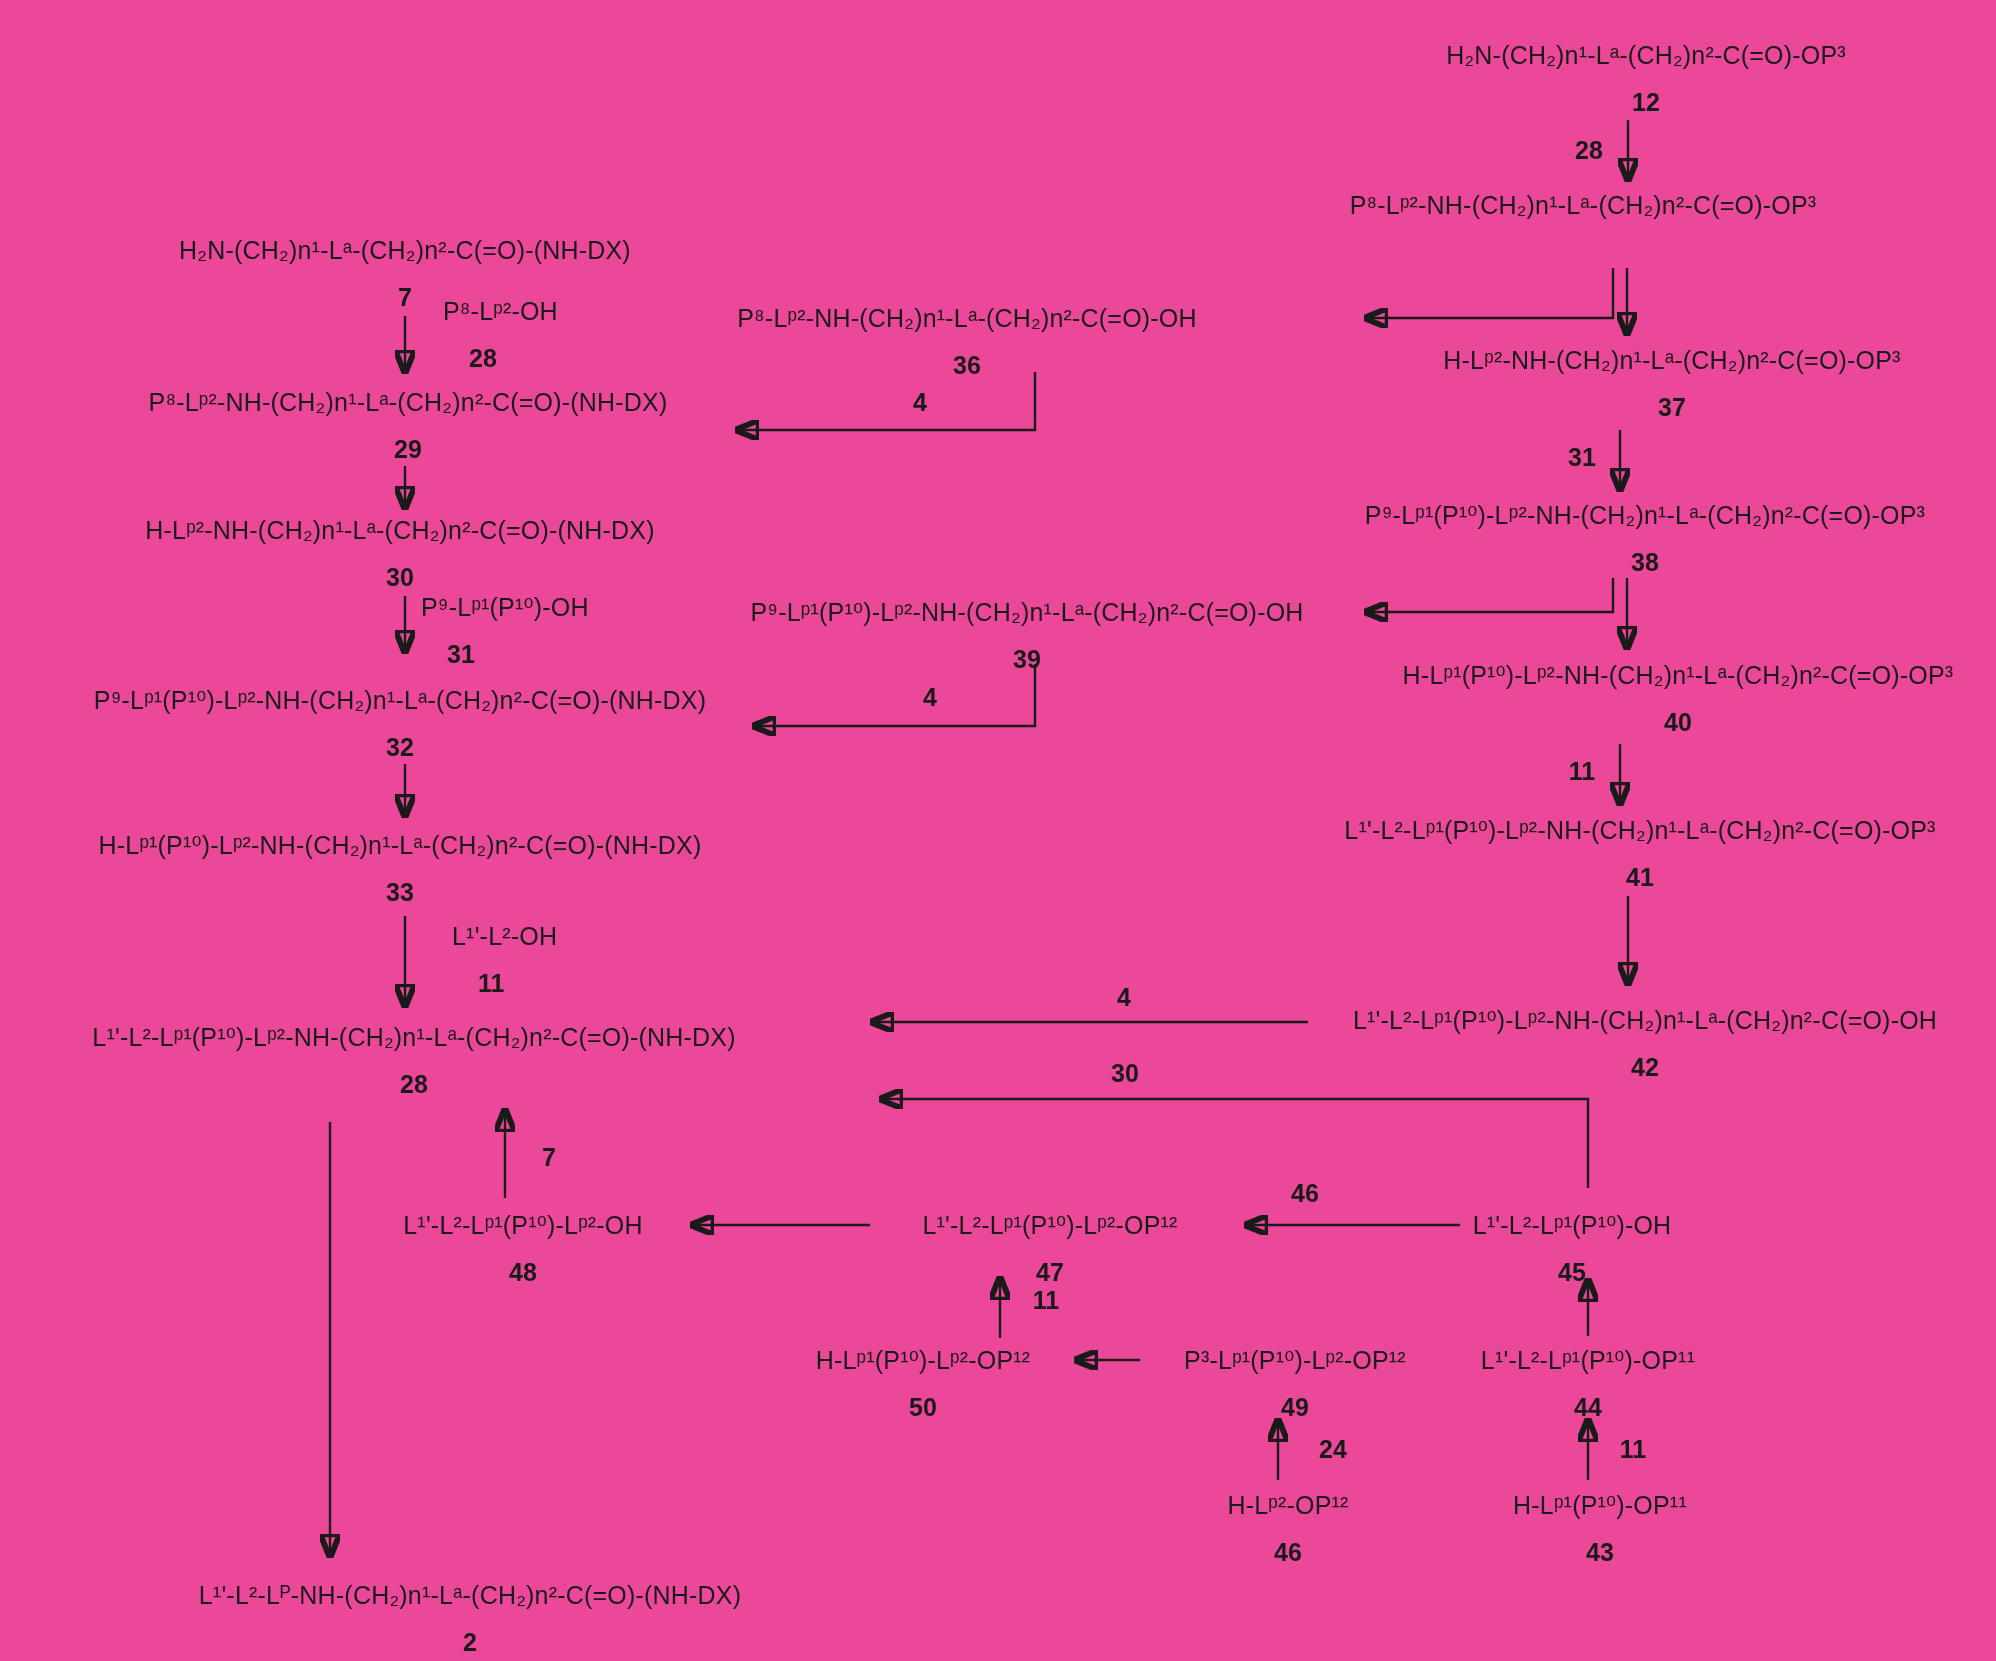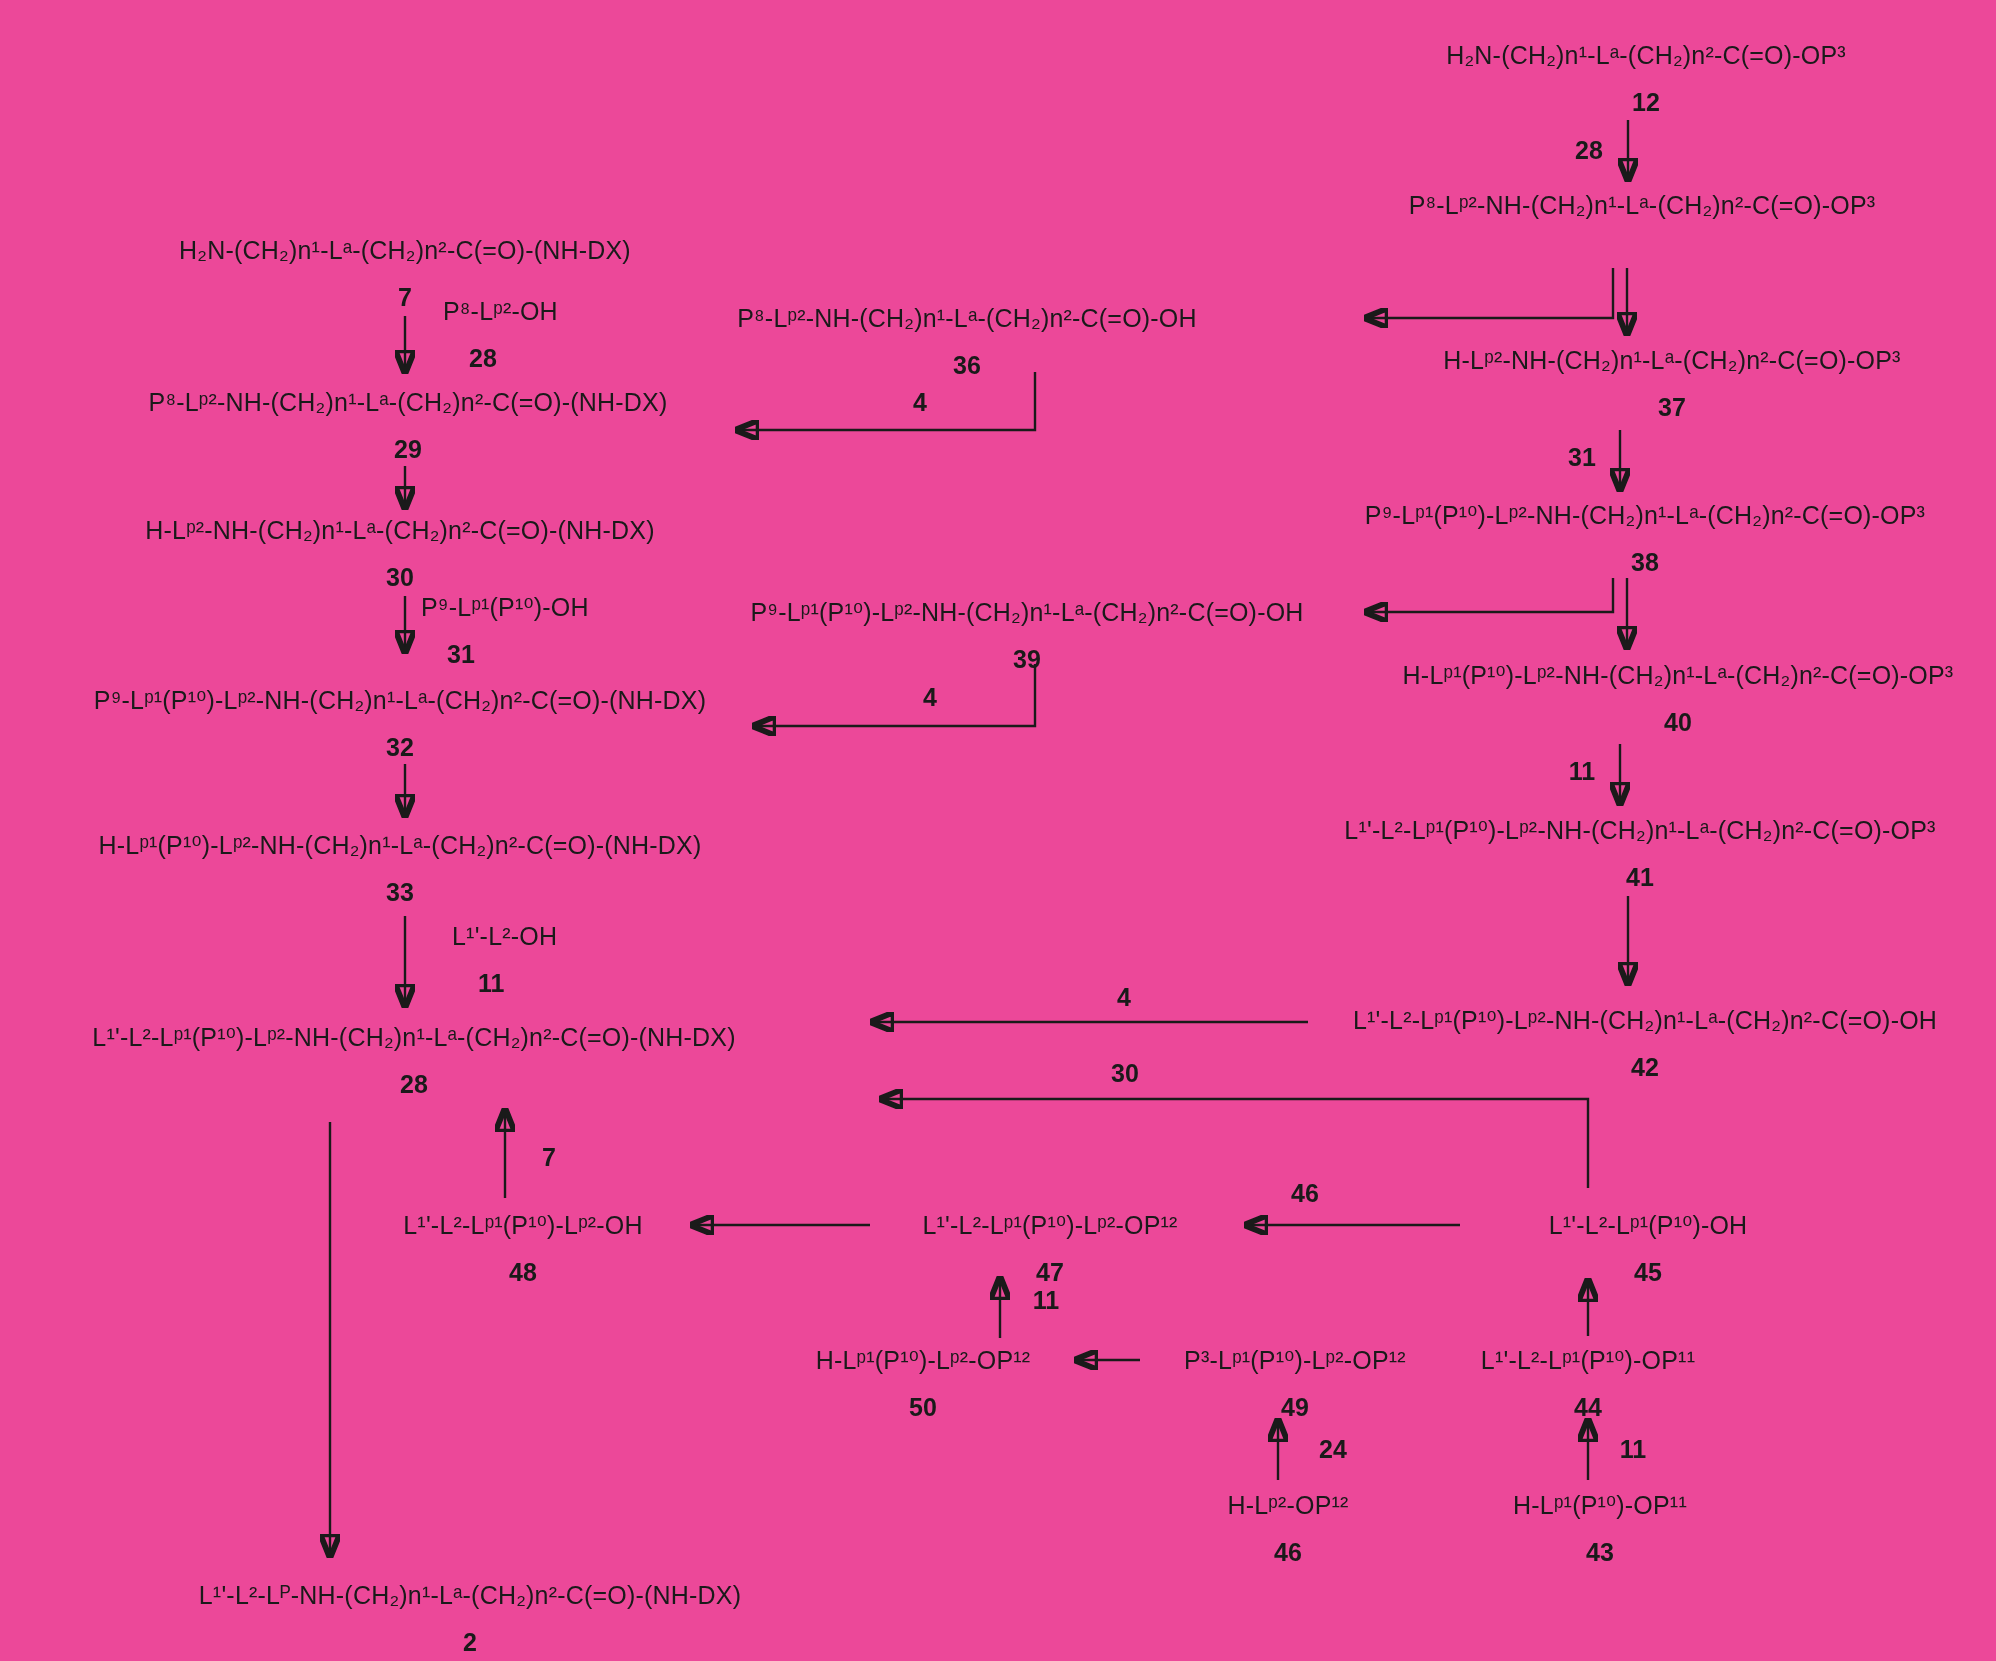--- a/index.html
+++ b/index.html
@@ -57,21 +57,21 @@
     <path marker-end="url(#ah)" d="M1140,1360 L1076,1360"></path>
     <path marker-end="url(#ah)" d="M1278,1480 L1278,1420"></path>
     <path marker-end="url(#ah)" d="M1588,1336 L1588,1280"></path>
     <path marker-end="url(#ah)" d="M1588,1480 L1588,1420"></path>
   </svg>
 
   <div class="compound" style="left:1646px;top:39px">
     <div class="formula">H₂N-(CH₂)n¹-Lᵃ-(CH₂)n²-C(=O)-OP³</div>
     <div class="num">12</div>
   </div>
-  <div class="compound" style="left:1642px;top:189px">
+  <div class="compound" style="left:1583px;top:189px">
     <div class="formula">P⁸-Lᵖ²-NH-(CH₂)n¹-Lᵃ-(CH₂)n²-C(=O)-OP³</div>
   </div>
   <div class="compound" style="left:1672px;top:344px">
     <div class="formula">H-Lᵖ²-NH-(CH₂)n¹-Lᵃ-(CH₂)n²-C(=O)-OP³</div>
     <div class="num">37</div>
   </div>
   <div class="compound" style="left:1645px;top:499px">
     <div class="formula">P⁹-Lᵖ¹(P¹⁰)-Lᵖ²-NH-(CH₂)n¹-Lᵃ-(CH₂)n²-C(=O)-OP³</div>
     <div class="num">38</div>
   </div>
@@ -127,21 +127,21 @@
   </div>
 
   <div class="compound" style="left:523px;top:1209px">
     <div class="formula">L¹'-L²-Lᵖ¹(P¹⁰)-Lᵖ²-OH</div>
     <div class="num">48</div>
   </div>
   <div class="compound" style="left:1050px;top:1209px">
     <div class="formula">L¹'-L²-Lᵖ¹(P¹⁰)-Lᵖ²-OP¹²</div>
     <div class="num">47</div>
   </div>
-  <div class="compound" style="left:1648px;top:1209px">
+  <div class="compound" style="left:1572px;top:1209px">
     <div class="formula">L¹'-L²-Lᵖ¹(P¹⁰)-OH</div>
     <div class="num">45</div>
   </div>
   <div class="compound" style="left:923px;top:1344px">
     <div class="formula">H-Lᵖ¹(P¹⁰)-Lᵖ²-OP¹²</div>
     <div class="num">50</div>
   </div>
   <div class="compound" style="left:1295px;top:1344px">
     <div class="formula">P³-Lᵖ¹(P¹⁰)-Lᵖ²-OP¹²</div>
     <div class="num">49</div>

